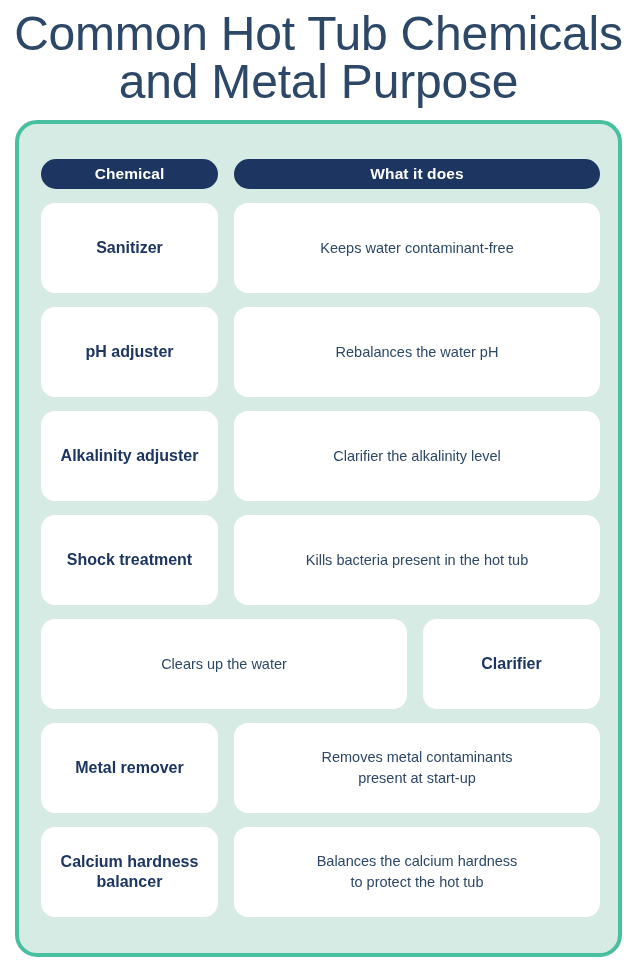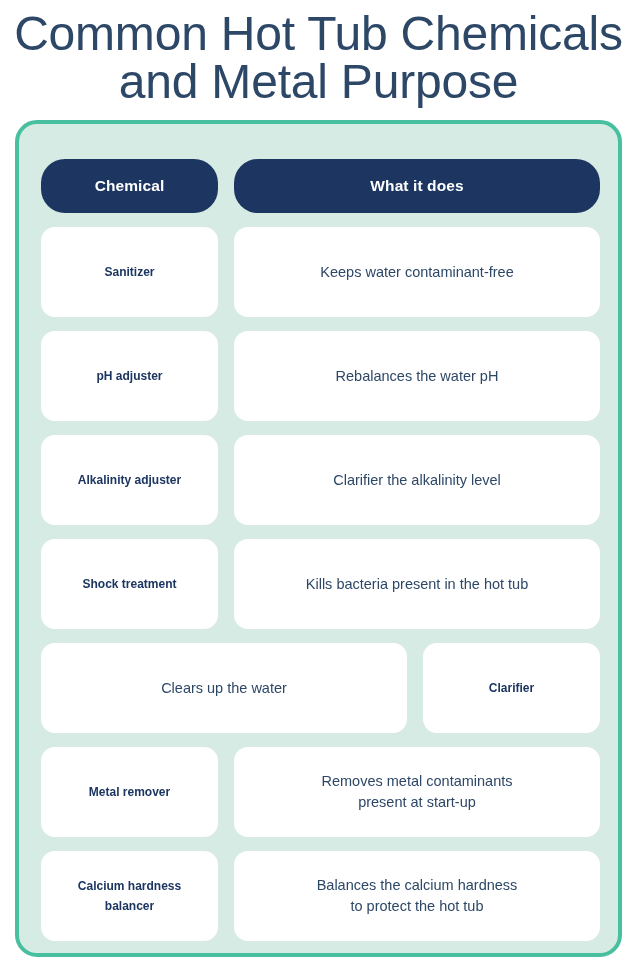--- a/index.html
+++ b/index.html
@@ -57,21 +57,21 @@
     left: 22px;
     top: 35px;
     right: 18px;
     bottom: 22px;
   }
 
   
   .head-row {
     display: flex;
     gap: 16px;
-    height: 54px;
+    height: 30px;
     margin-bottom: 14px;
   }
   .head-cell {
     background: #1c3661;
     border-radius: 24px;
     display: flex;
     align-items: center;
     justify-content: center;
     color: #ffffff;
     font-size: 15.5px;
@@ -103,21 +103,21 @@
     align-items: center;
     justify-content: center;
     text-align: center;
     color: #1c3661;
     padding: 4px 10px;
     box-sizing: border-box;
   }
   .cell-chemical {
     width: 177px;
     flex: 0 0 177px;
-    font-size: 12px;
+    font-size: 16px;
     font-weight: bold;
     line-height: 20px;
   }
   .cell-purpose {
     flex: 1 1 auto;
     font-size: 14.5px;
     font-weight: normal;
     line-height: 21px;
     color: #2d4767;
   }

